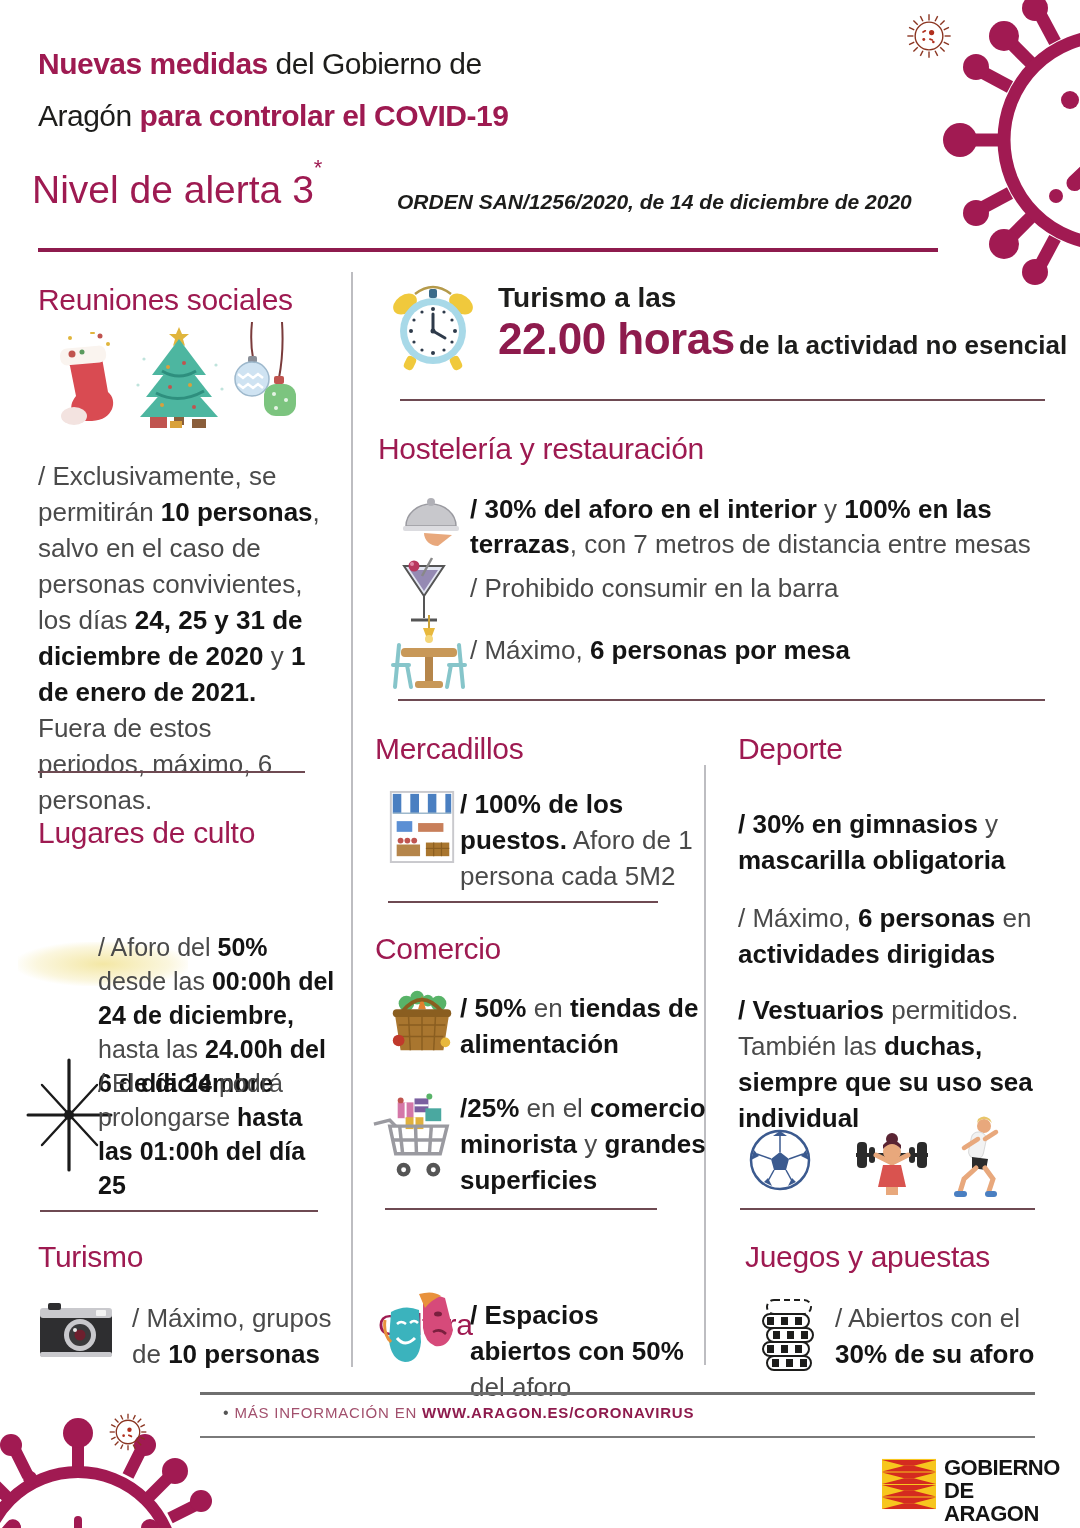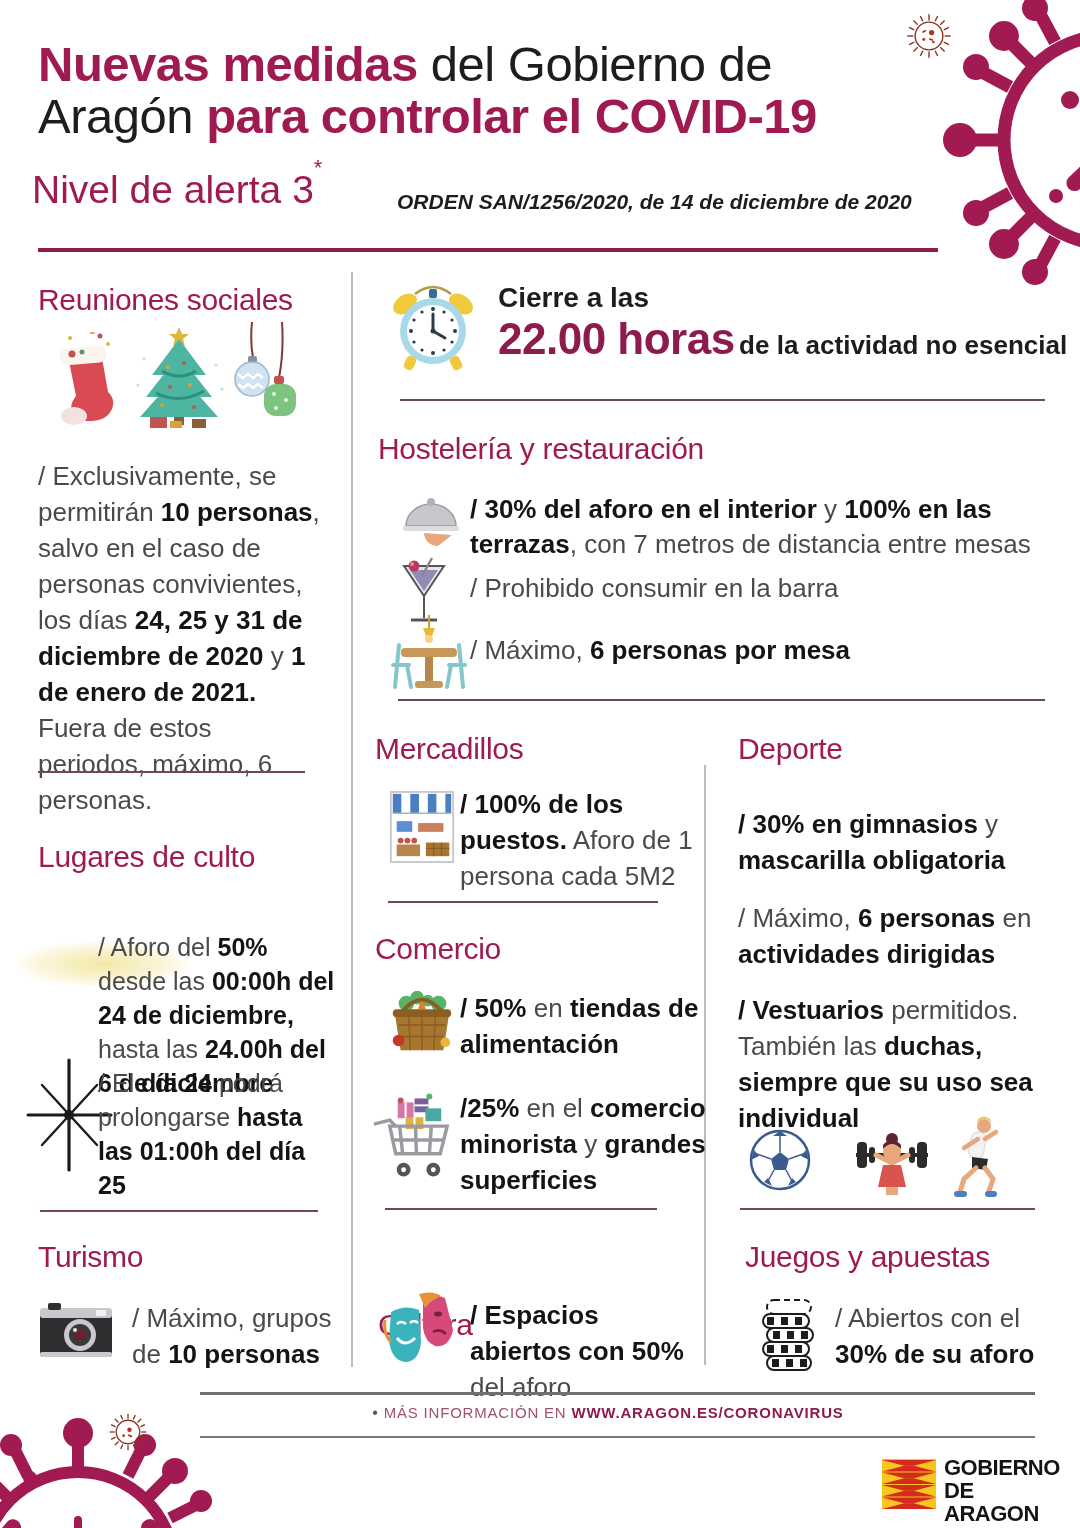--- a/index.html
+++ b/index.html
@@ -1,20 +1,20 @@
 <!DOCTYPE html>
 <html><head>
 <meta charset="utf-8">
 <style>
   html,body{margin:0;padding:0;background:#fff;}
   .page{position:relative;width:1080px;height:1528px;background:#ffffff;overflow:hidden;
         font-family:"Liberation Sans",sans-serif;color:#1d1d1b;}
   .abs{position:absolute;}
   
-  .h1{font-size:49px;line-height:52px;font-weight:400;color:#1d1d1b;letter-spacing:-.5px;}
+  .h1{font-size:30px;line-height:52px;font-weight:400;color:#1d1d1b;letter-spacing:-.5px;}
   .h1 .mg{color:#9e1a51;font-weight:800;}
   .alert{font-size:39px;font-weight:300;color:#9e1a51;letter-spacing:0;}
   .alert sup{font-size:22px;top:-14px;position:relative;}
   .orden{font-size:21px;font-style:italic;font-weight:700;color:#1d1d1b;}
   .sec-title{font-size:30px;font-weight:400;color:#9e1a51;letter-spacing:-.3px;}
   .body-t{font-size:26px;line-height:36px;color:#4a4a4a;}
   .body-t .b{font-weight:800;color:#141414;}
   .small-lh{line-height:34px;font-size:25px;}
   .cierre1{font-size:28px;font-weight:800;color:#1d1d1b;}
   .cierre2{font-size:44px;font-weight:800;color:#8e1b4d;letter-spacing:-.5px;}
@@ -187,21 +187,21 @@
         <circle cx="52" cy="72" r="2"></circle>
         <circle cx="64" cy="78" r="2"></circle>
         <circle cx="54" cy="86" r="2"></circle>
       </g>
   </svg>
 
   <div class="abs body-t" style="left:38px;top:458px;width:286px;"><span>/ Exclusivamente, se permitirán </span><span class="b">10 personas</span><span>, salvo en el caso de personas convivientes, los días </span><span class="b">24, 25 y 31 de diciembre de 2020</span><span> y </span><span class="b">1 de enero de 2021.</span><span> Fuera de estos periodos, máximo, 6 personas.</span></div>
 
   <div class="abs rule" style="left:38px;top:771px;width:267px;"></div>
 
-  <div class="abs sec-title" style="left:38px;top:840px;">Lugares de culto</div>
+  <div class="abs sec-title" style="left:38px;top:816px;">Lugares de culto</div>
 
   <div class="abs glow" style="left:18px;top:942px;width:170px;height:44px;"></div>
 
   <div class="abs body-t small-lh" style="left:98px;top:882px;width:240px;margin-top:48px;"><span>/ Aforo del </span><span class="b">50%</span><span>  desde las </span><span class="b">00:00h del 24 de diciembre,</span><span> hasta las </span><span class="b">24.00h del 6 de diciembre</span></div>
 
   <svg class="abs" style="left:22px;top:1055px;" width="95" height="120" viewBox="0 0 95 120">
     <g stroke="#1b1b1b" stroke-linecap="round">
       <line x1="47" y1="5" x2="47" y2="115" stroke-width="3.2"></line>
       <line x1="6" y1="60" x2="89" y2="60" stroke-width="3"></line>
       <line x1="20" y1="30" x2="75" y2="90" stroke-width="2.4"></line>
@@ -254,21 +254,21 @@
         <circle cx="69" cy="66" r="1.6"></circle>
     </g>
     <g stroke="#2e3a4a" stroke-width="3" stroke-linecap="round">
       <line x1="50" y1="55" x2="50" y2="38"></line>
       <line x1="50" y1="55" x2="62" y2="62"></line>
     </g>
     <circle cx="50" cy="55" r="2.5" fill="#2e3a4a"></circle>
   </svg>
 
   <div class="abs" style="left:498px;top:282px;width:560px;">
-    <div class="cierre1">Cierre a las</div>
+    <div class="cierre1">Turismo a las</div>
     <div style="white-space:nowrap;">
       <span class="cierre2">22.00 horas</span>
       <span class="cierre3"> de la actividad no esencial</span>
     </div>
   </div>
 
   <div class="abs rule" style="left:400px;top:399px;width:645px;"></div>
 
   <div class="abs sec-title" style="left:378px;top:424px;margin-top:8px;">Hostelería y restauración</div>
 
@@ -505,21 +505,21 @@
           <rect x="17" y="61" width="7" height="8"></rect>
           <rect x="31" y="61" width="7" height="8"></rect>
           <rect x="45" y="61" width="7" height="8"></rect>
         </g>
     </g>
   </svg>
 
   <div class="abs body-t" style="left:835px;top:1300px;width:220px;"><span>/ Abiertos con el </span><span class="b">30% de su aforo</span></div>
 
   <div class="abs" style="left:200px;top:1392px;width:835px;height:3px;background:#6f6f6f;"></div>
-  <div class="abs footer-info" style="left:208px;top:1404px;width:800px;text-align:center;">
+  <div class="abs footer-info" style="left:223px;top:1404px;width:800px;">
     <span class="footer-bullet">•</span>
     <span>MÁS INFORMACIÓN EN </span><span class="b">WWW.ARAGON.ES/CORONAVIRUS</span>
   </div>
   <div class="abs" style="left:200px;top:1436px;width:835px;height:2px;background:#7a7a7a;"></div>
 
   <div class="abs" style="left:882px;top:1456px;width:170px;">
     <svg class="abs" style="left:0;top:2px;" width="54" height="52" viewBox="0 0 56 52">
       <rect x="0" y="0" width="56" height="52" fill="#f7c61e"></rect>
       <g fill="#d42b1f">
         <polygon points="0,1 56,1 33,7 23,7"></polygon>

